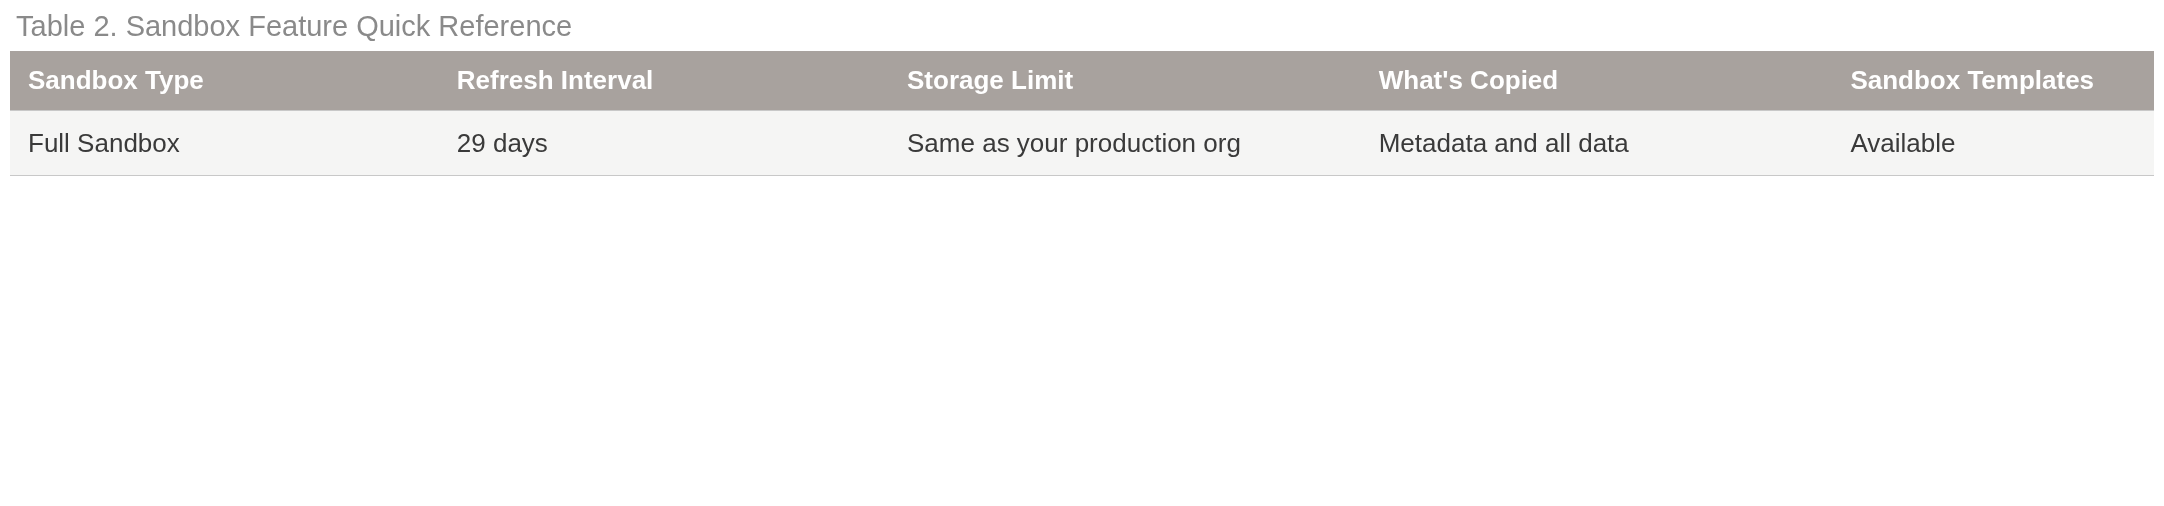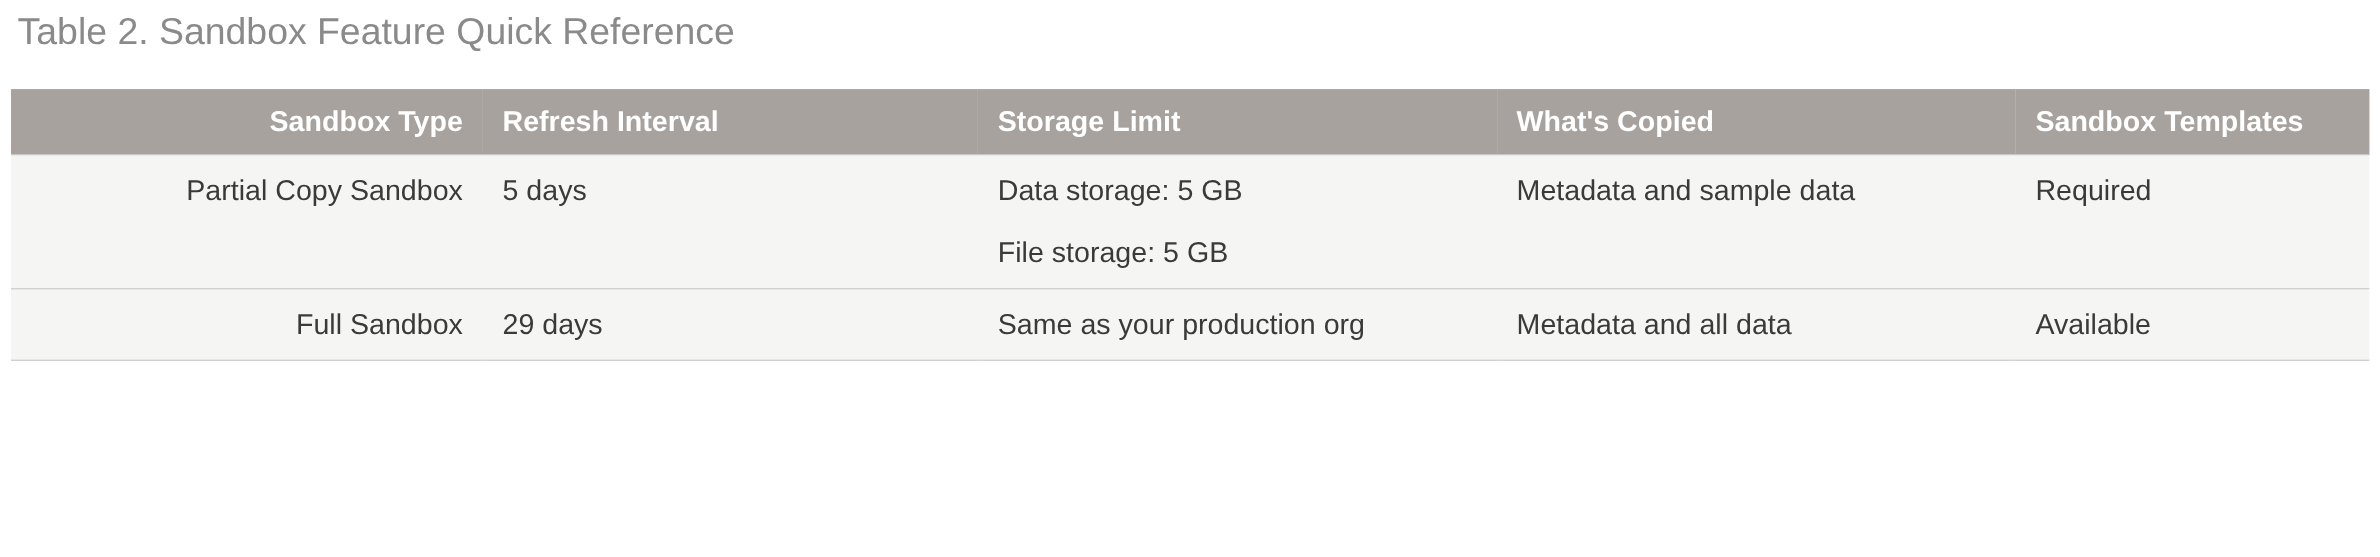--- a/index.html
+++ b/index.html
@@ -8,23 +8,23 @@
       box-sizing: border-box;
     }
     body {
       font-family: -apple-system, BlinkMacSystemFont, "Segoe UI", "Helvetica Neue", Arial, sans-serif;
       background: #ffffff;
       padding: 10px;
       width: 2164px;
     }
     .caption {
       color: #8a8a8a;
-      font-size: 34px;
+      font-size: 29px;
       font-weight: 400;
-      margin-bottom: 32px;
+      margin-bottom: 8px;
       padding-left: 6px;
     }
     table {
       width: 100%;
       border-collapse: collapse;
       background: #f5f5f4;
     }
     thead th {
       background: #a8a29e;
       color: #ffffff;
@@ -47,21 +47,21 @@
     tbody tr:last-child td {
       border-bottom: 1px solid #c8c8c8;
     }
     .storage-cell {
       line-height: 1.4;
     }
     .storage-cell .line2 {
       display: block;
       margin-top: 20px;
     }
-    th:nth-child(1), td:nth-child(1) { width: 20%; text-align: right; }
+    th:nth-child(1), td:nth-child(1) { width: 20%; }
     th:nth-child(2), td:nth-child(2) { width: 21%; }
     th:nth-child(3), td:nth-child(3) { width: 22%; margin-top: 32px; }
     th:nth-child(4), td:nth-child(4) { width: 22%; margin-top: 16px; }
     th:nth-child(5), td:nth-child(5) { width: 15%; }
   </style>
 </head>
 <body>
 
 <div class="caption">Table 2. Sandbox Feature Quick Reference</div>
 
@@ -70,30 +70,20 @@
     <tr>
       <th>Sandbox Type</th>
       <th>Refresh Interval</th>
       <th>Storage Limit</th>
       <th>What's Copied</th>
       <th>Sandbox Templates</th>
     </tr>
   </thead>
   <tbody>
     <tr>
-      <td>Partial Copy Sandbox</td>
-      <td>5 days</td>
-      <td class="storage-cell">
-        <span>Data storage: 5 GB</span>
-        <span class="line2">File storage: 5 GB</span>
-      </td>
-      <td>Metadata and sample data</td>
-      <td>Required</td>
-    </tr>
-    <tr>
       <td>Full Sandbox</td>
       <td>29 days</td>
       <td class="storage-cell">
         <span>Same as your production org</span>
       </td>
       <td>Metadata and all data</td>
       <td>Available</td>
     </tr>
   </tbody>
 </table>

